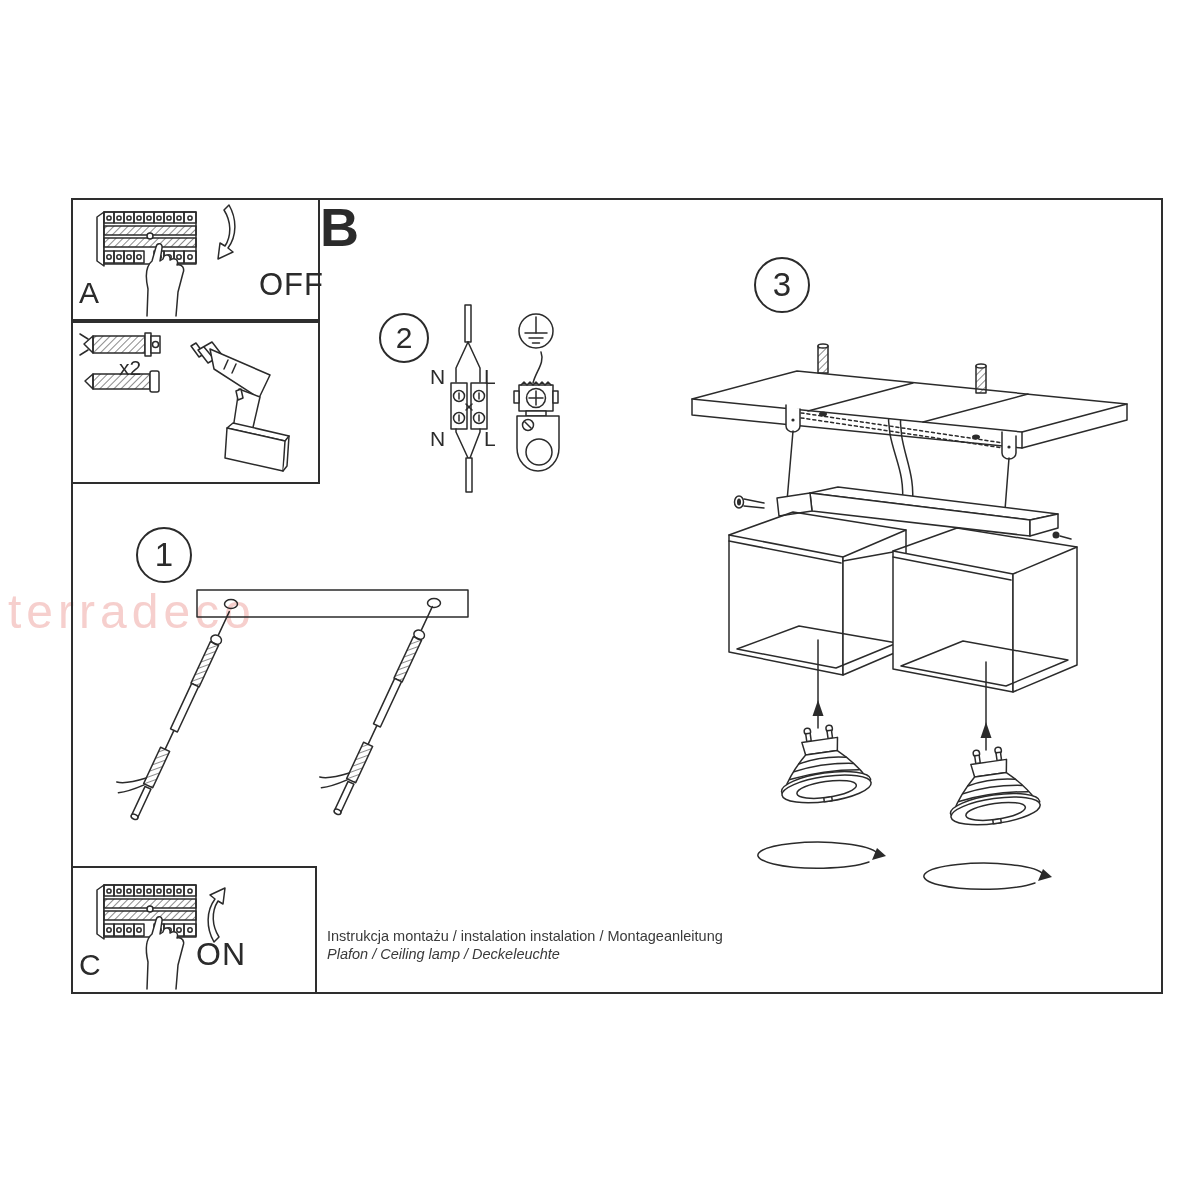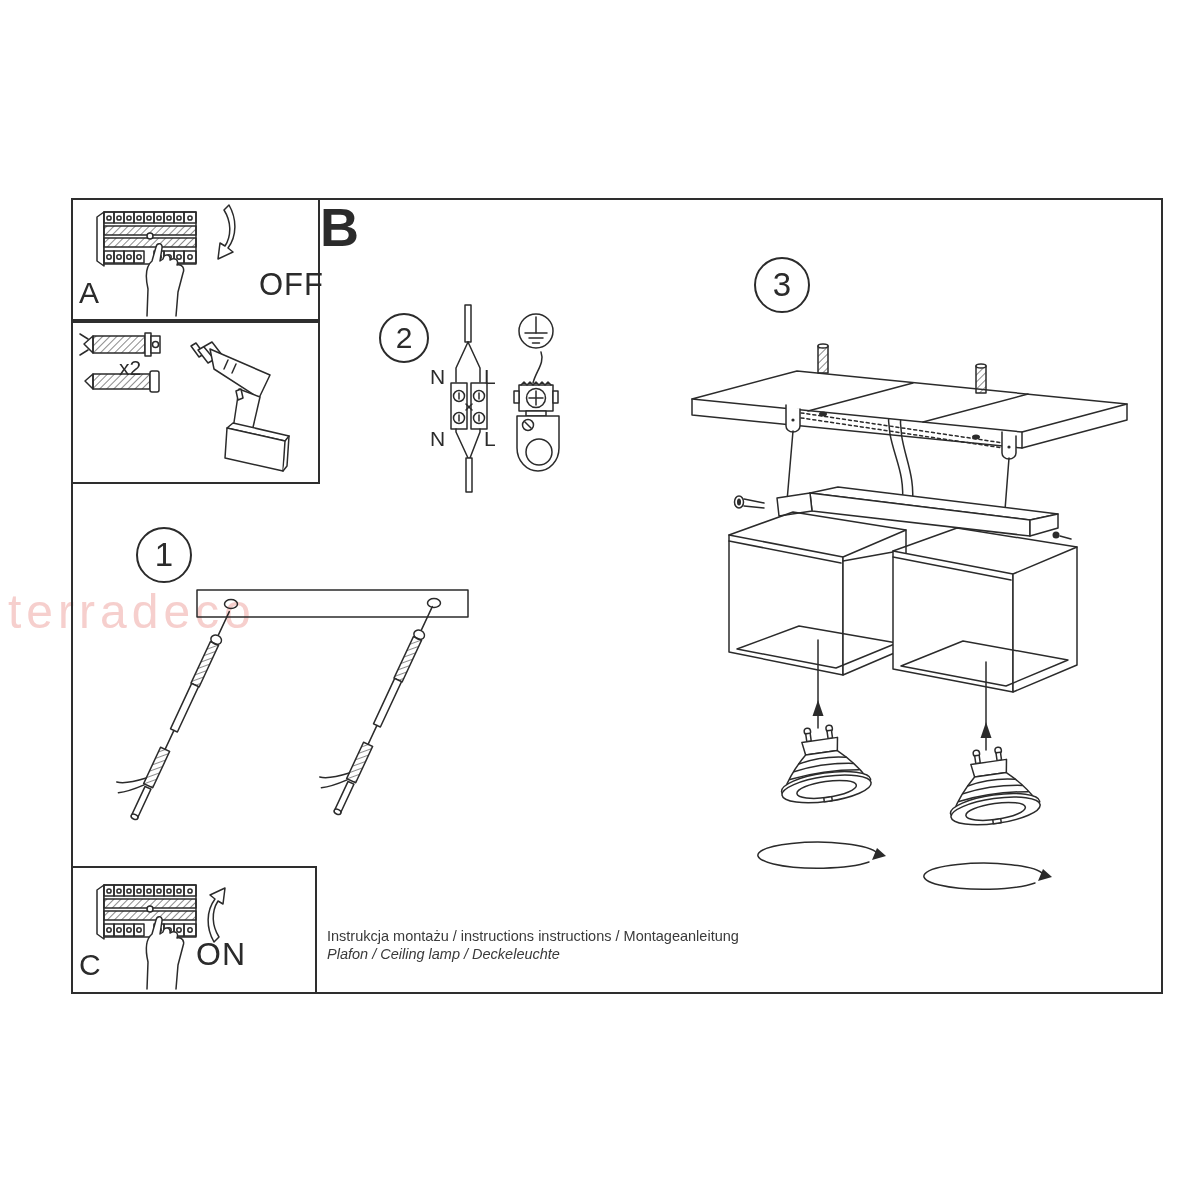--- a/index.html
+++ b/index.html
@@ -309,15 +309,15 @@
     <span>3</span>
   </div>
 
   <div class="circled" style="left:136px;top:527px;width:52px;height:52px;font-size:33px;">
     <span>1</span>
   </div>
 
   <div class="lbl big" style="left:79px;top:950px;">C</div>
   <div class="lbl" style="left:196px;top:938px;font-size:32px;letter-spacing:1px;">ON</div>
 
-  <div class="caption" style="top:929px;">Instrukcja montażu / instructions instructions / Montageanleitung</div>
+  <div class="caption" style="top:929px;">Instrukcja montażu / instalation instalation / Montageanleitung</div>
   <div class="caption" style="top:947px;font-style:italic;">Plafon / Ceiling lamp / Deckeleuchte</div>
 </div>
 
 </body></html>

